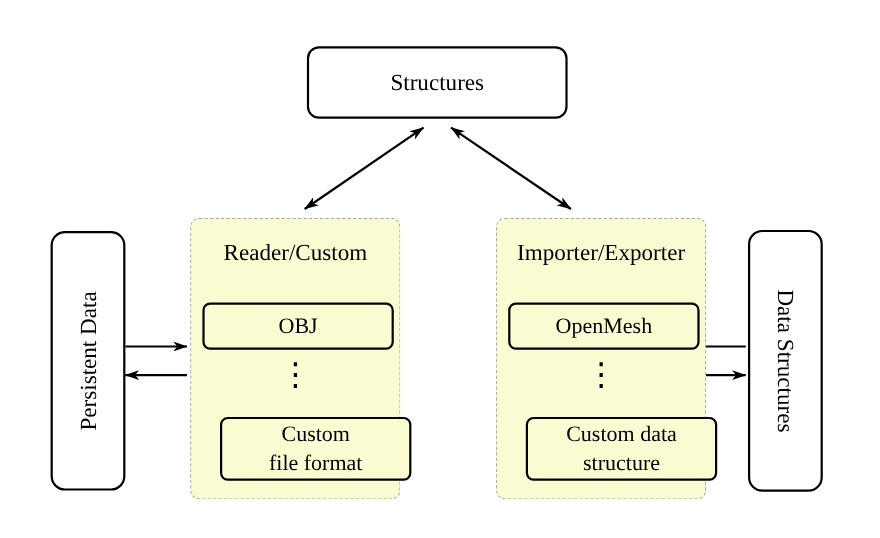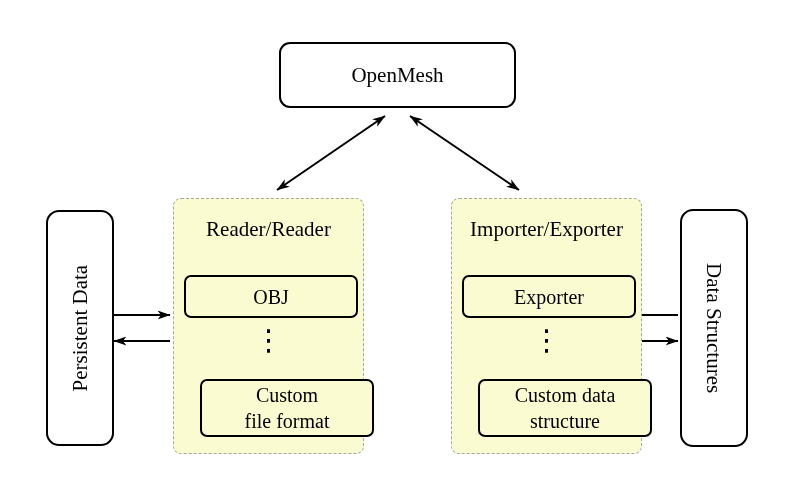--- a/index.html
+++ b/index.html
@@ -127,39 +127,39 @@
       </marker>
     </defs>
     <line x1="385" y1="116" x2="277" y2="190" marker-start="url(#arrowhead)" marker-end="url(#arrowhead)"></line>
     <line x1="410" y1="116" x2="519" y2="190" marker-start="url(#arrowhead)" marker-end="url(#arrowhead)"></line>
     <line x1="114" y1="315" x2="170" y2="315" marker-end="url(#arrowhead)"></line>
     <line x1="170" y1="341" x2="114" y2="341" marker-end="url(#arrowhead)"></line>
     <line x1="678" y1="315" x2="622" y2="315" marker-end="url(#arrowhead)"></line>
     <line x1="622" y1="341" x2="678" y2="341" marker-end="url(#arrowhead)"></line>
   </svg>
 
-  <div class="node iomanager">OpenMesh</div>
+  <div class="node iomanager">Structures</div>
 
   <div class="node side-left">
     <span class="rot-ccw">Persistent Data</span>
   </div>
 
   <div class="node side-right">
     <span class="rot-cw">Data Structures</span>
   </div>
 
   <div class="group group-reader">
-    <div class="group-title">Reader/Reader</div>
+    <div class="group-title">Reader/Custom</div>
     <div class="inner-node inner-top">OBJ</div>
     <div class="vdots">⋮</div>
     <div class="inner-node inner-bottom">Custom
 file format</div>
   </div>
 
   <div class="group group-importer">
     <div class="group-title">Importer/Exporter</div>
-    <div class="inner-node inner-top">Exporter</div>
+    <div class="inner-node inner-top">OpenMesh</div>
     <div class="vdots">⋮</div>
     <div class="inner-node inner-bottom">Custom data
 structure</div>
   </div>
 
 </div>
 
 </body></html>

